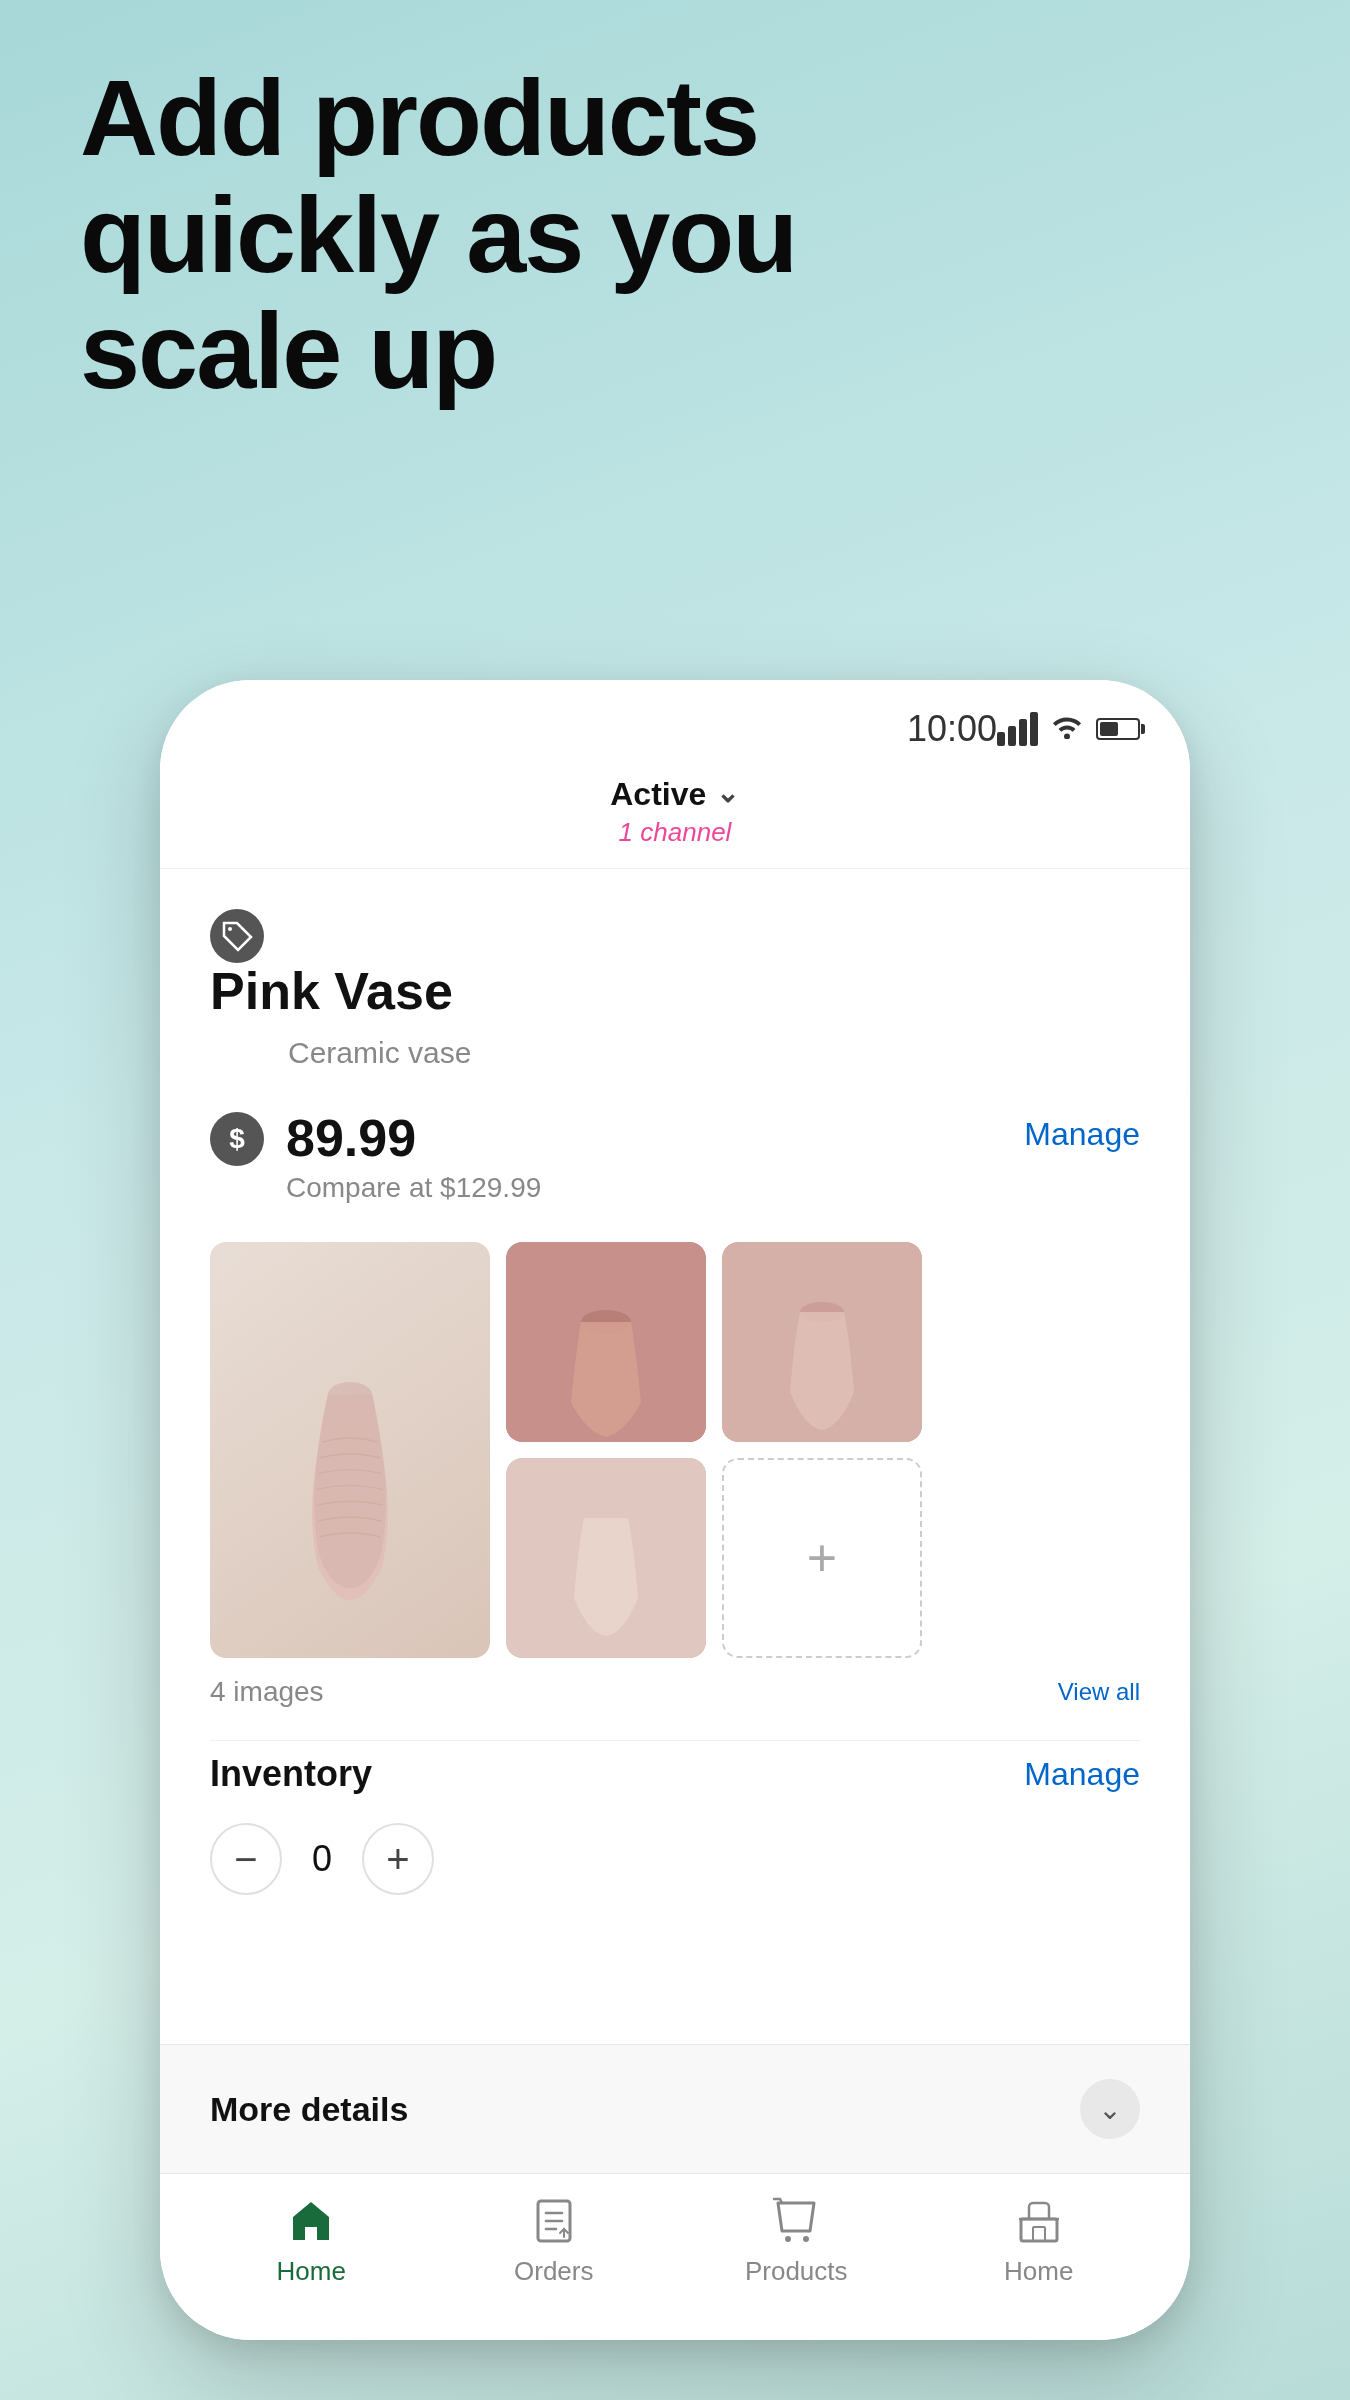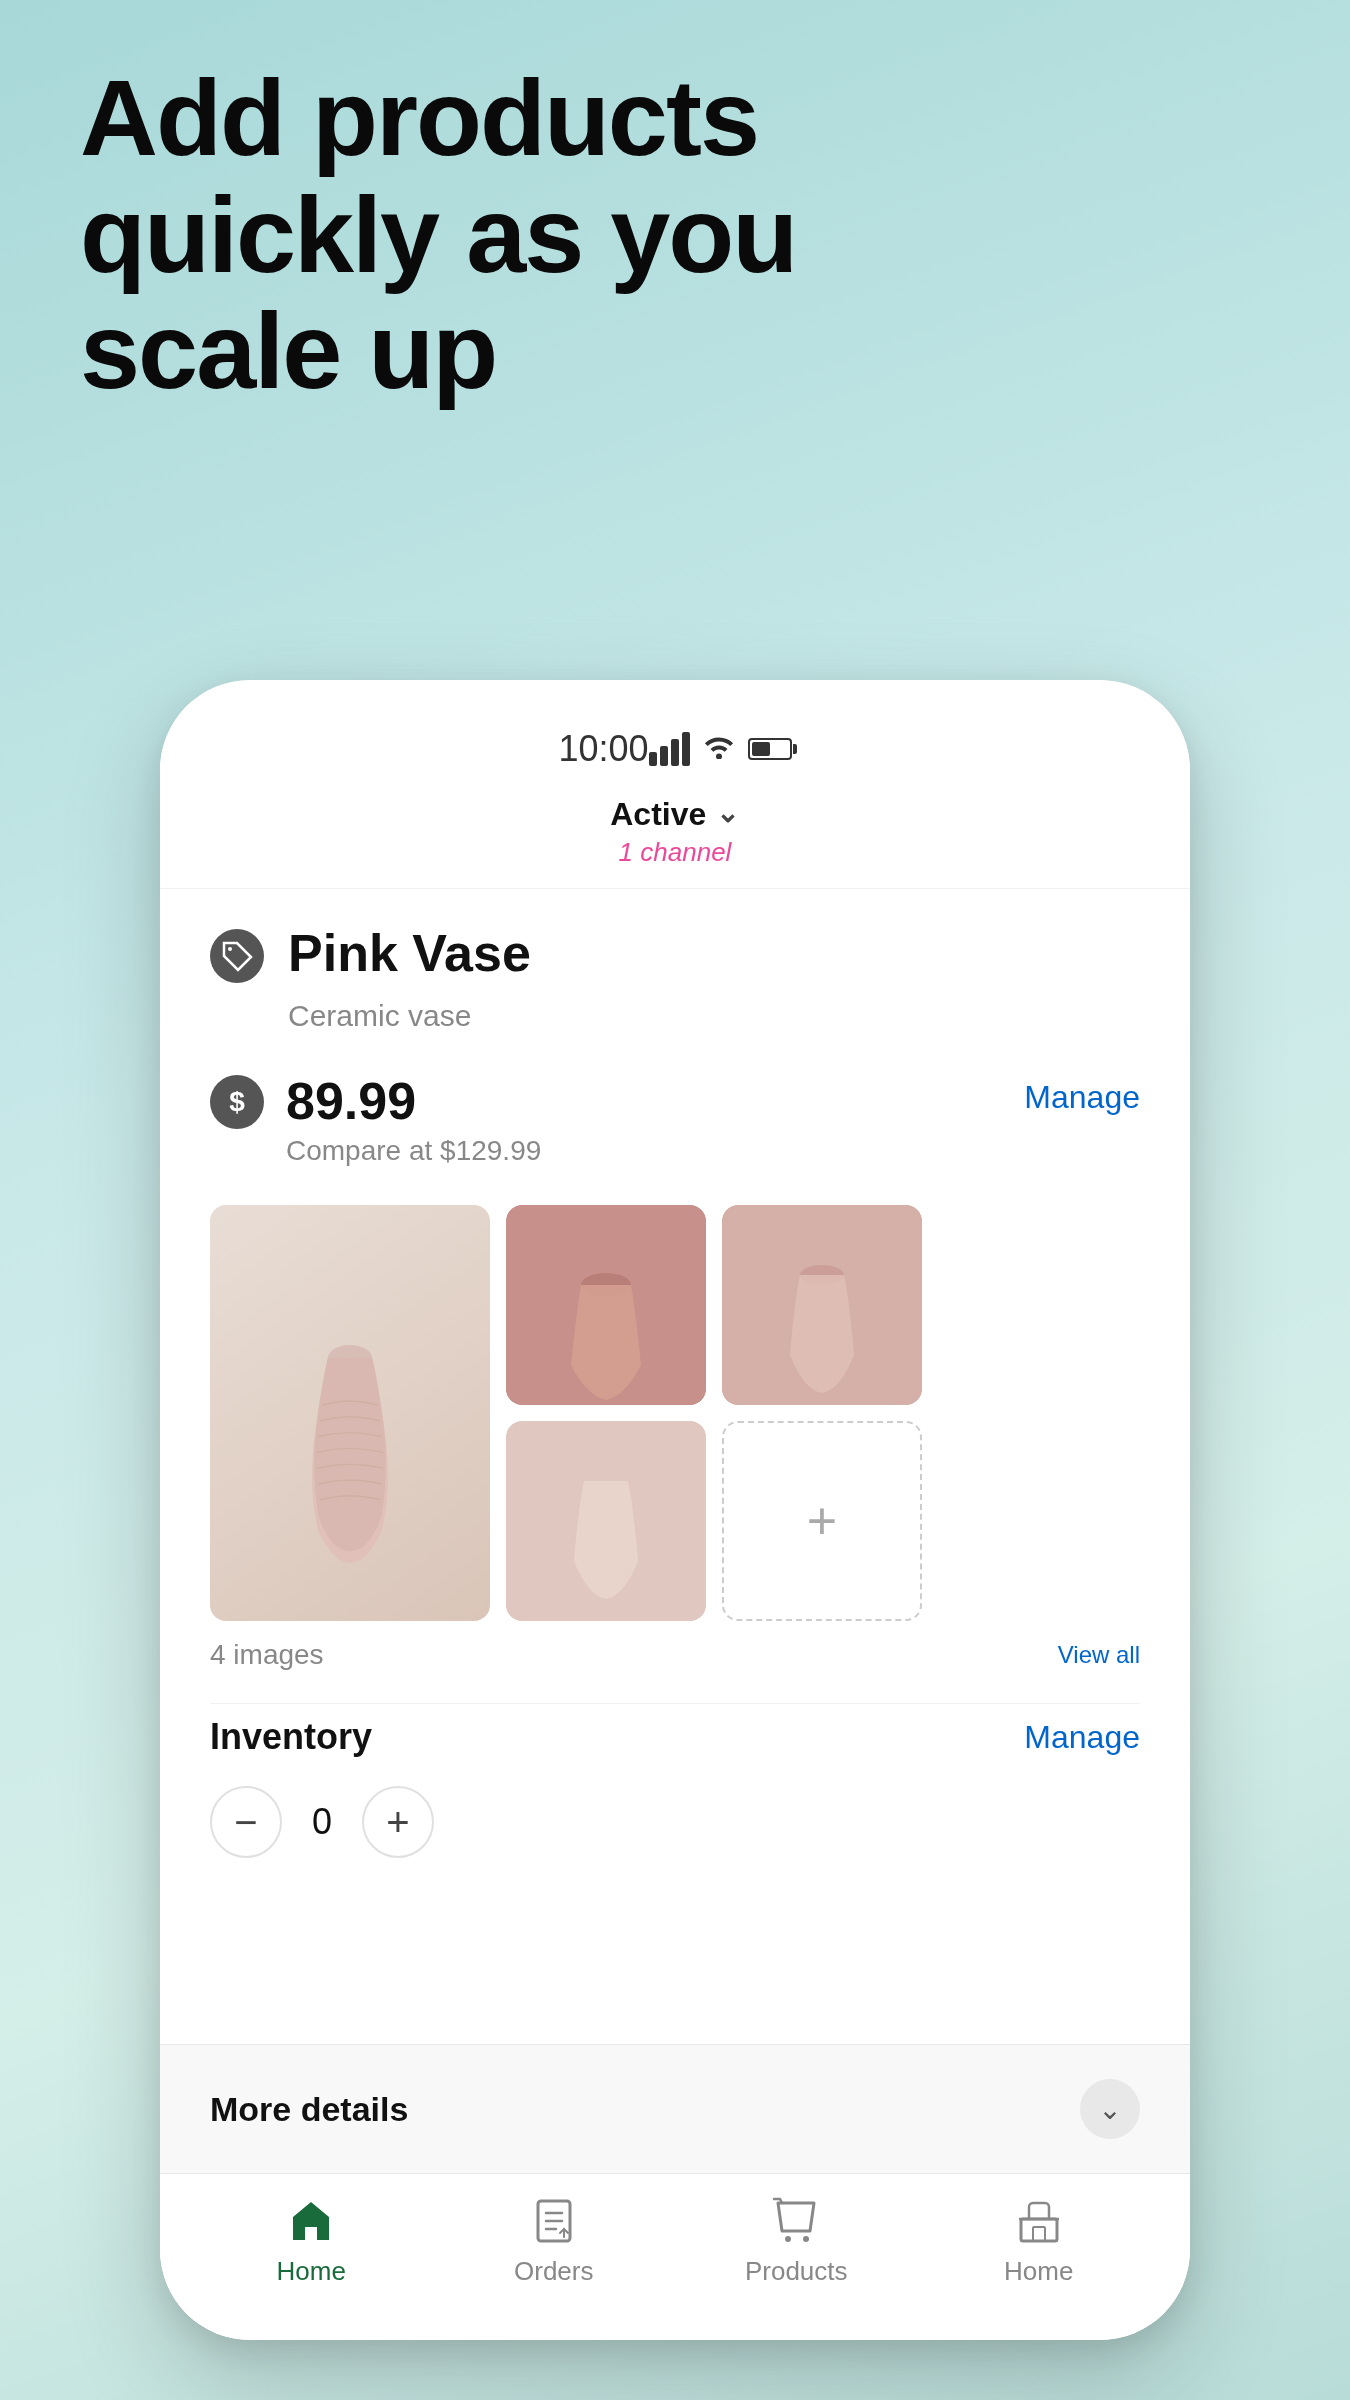--- a/index.html
+++ b/index.html
@@ -43,25 +43,24 @@
       background: #fff;
       border-radius: 90px;
       overflow: hidden;
       display: flex;
       flex-direction: column;
     }
 
     
     .status-bar {
       display: flex;
-      justify-content: center;
+      justify-content: flex-end;
       align-items: center;
       padding: 28px 50px 10px;
       background: #fff;
-      margin-top: 20px;
     }
 
     .status-time {
       font-size: 36px;
       font-weight: 500;
       color: #333;
     }
 
     .status-icons {
       display: flex;
@@ -153,22 +152,22 @@
       flex: 1;
       overflow: hidden;
       background: #fff;
       padding: 0 50px;
     }
 
     
     .product-title-row {
       display: flex;
       align-items: flex-start;
-      gap: 24px;
       padding: 36px 0 8px;
+      flex-direction: column;
     }
 
     .tag-icon {
       width: 54px;
       height: 54px;
       margin-top: 4px;
       flex-shrink: 0;
     }
 
     .product-name {

